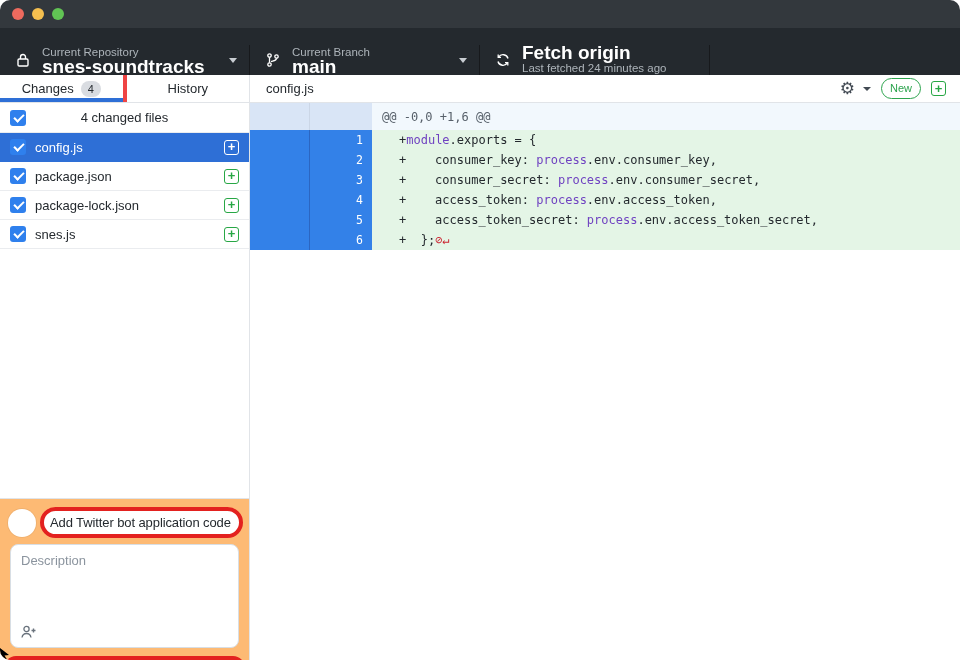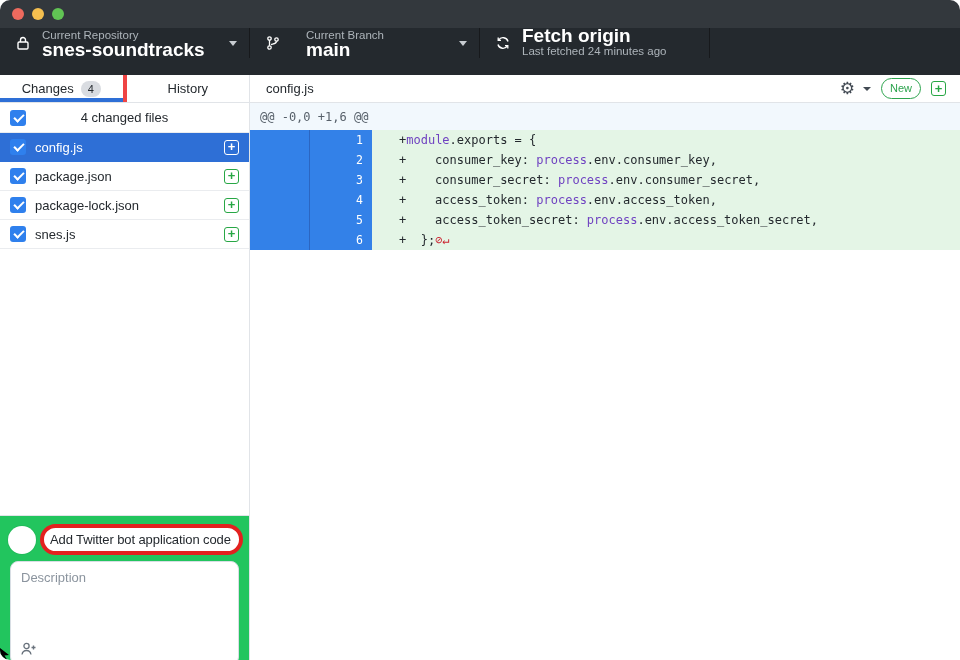--- a/index.html
+++ b/index.html
@@ -11,23 +11,23 @@
   html,body{width:960px;height:660px;background:#fff;font-family:"Liberation Sans",sans-serif;}
   .window{position:relative;width:960px;height:660px;border-radius:10px;overflow:hidden;background:#fff;}
 
   
   .titlebar{height:28px;background:#33383d;display:flex;align-items:center;padding-left:12px;}
   .traffic{display:flex;gap:8px;}
   .light{width:12px;height:12px;border-radius:50%;}
   .light.red{background:#ed6a5e;} .light.yellow{background:#f5bf4f;} .light.green{background:#61c454;}
 
   
-  .toolbar{height:47px;background:#24292e;display:flex;align-items:flex-start;}
+  .toolbar{height:47px;background:#24292e;display:flex;align-items:flex-end;}
   .tb-section{display:flex;align-items:center;padding:0 12px 0 14px;border-right:1px solid #17191c;cursor:pointer;}
-  .tb-section.repo{width:250px;} .tb-section.branch{width:230px;gap:14px;} .tb-section.fetch{width:230px;}
+  .tb-section.repo{width:250px;} .tb-section.branch{width:230px;} .tb-section.fetch{width:230px;}
   .tb-filler{flex:1;}
   .tb-icon{width:18px;height:18px;margin-right:10px;flex:none;display:flex;align-items:center;justify-content:center;}
   .tb-text{flex:1;min-width:0;}
   .tb-label{font-size:11.5px;color:#adb4ba;line-height:14px;}
   .tb-value{font-size:19px;color:#fff;font-weight:bold;line-height:16px;white-space:nowrap;}
   .tb-sub{font-size:11.5px;color:#adb4ba;line-height:14px;}
   .chevron{width:0;height:0;border-left:4.5px solid transparent;border-right:4.5px solid transparent;border-top:5px solid #c8cdd2;margin-left:8px;flex:none;}
 
   
   .content{display:flex;height:585px;}
@@ -48,21 +48,21 @@
   .checkbox{width:16px;height:16px;border-radius:3px;background:var(--checkbox-blue);position:relative;flex:none;cursor:pointer;}
   .checkbox::after{content:"";position:absolute;left:3.5px;top:4px;width:8px;height:4px;border-left:2px solid #fff;border-bottom:2px solid #fff;transform:rotate(-45deg);}
   .file-row{height:29px;display:flex;align-items:center;gap:9px;padding:0 10px;font-size:13px;color:#24292e;border-bottom:1px solid #eaecef;cursor:pointer;}
   .file-row .file-name{flex:1;white-space:nowrap;overflow:hidden;}
   .file-row.selected{background:var(--accent-blue);color:#fff;border-bottom-color:var(--accent-blue);}
   .plus-square{width:15px;height:15px;border:1.5px solid #28a745;border-radius:3px;color:#28a745;display:flex;align-items:center;justify-content:center;flex:none;cursor:pointer;}
   .plus-square::before{content:"+";font-size:13px;font-weight:bold;line-height:1;margin-top:-1px;}
   .file-row.selected .plus-square{border-color:#fff;color:#fff;}
 
   
-  .commit-panel{height:145px;flex:none;border-top:1px solid #e1e4e8;background:#22c55e;padding-top:8px;}
+  .commit-panel{height:162px;flex:none;border-top:1px solid #e1e4e8;background:#fdba74;padding-top:8px;}
   .summary-row{display:flex;align-items:center;padding:0 6px 0 8px;}
   .avatar{width:28px;height:28px;border-radius:50%;background:#fff;box-shadow:0 0 0 1px rgba(27,31,35,.06);flex:none;}
   .annotation{border:4px solid var(--annotation-red);background:#fff;}
   .summary-annotation{flex:1;margin-left:4px;border-radius:16px;height:31px;display:flex;align-items:center;padding:0 6px;overflow:hidden;}
   .summary-input{border:none;outline:none;width:100%;font-family:"Liberation Sans",sans-serif;font-size:13px;letter-spacing:-0.1px;color:#24292e;background:transparent;white-space:nowrap;}
   .desc-wrap{position:relative;margin:6px 10px 0 10px;}
   .desc-box{display:block;width:100%;height:104px;border:1px solid #d8dee4;border-radius:8px;background:#fff;resize:none;outline:none;padding:8px 10px;font-family:"Liberation Sans",sans-serif;font-size:13px;color:#24292e;}
   .desc-box::placeholder{color:#8b949e;}
   .coauthor-icon{position:absolute;left:10px;bottom:8px;width:18px;height:16px;}
   .commit-annotation{margin:8px 4px 0 4px;border-radius:12px;padding:2px;}
@@ -73,21 +73,21 @@
   .main-header{height:28px;flex:none;display:flex;align-items:center;border-bottom:1px solid #e1e4e8;padding:0 14px 0 16px;}
   .file-tab{font-size:13px;color:#24292e;flex:1;}
   .header-icons{display:flex;align-items:center;gap:8px;}
   .gear{font-size:17px;color:#424a53;line-height:1;cursor:pointer;}
   .gear-chevron{width:0;height:0;border-left:4px solid transparent;border-right:4px solid transparent;border-top:4.5px solid #424a53;cursor:pointer;}
   .new-badge{border:1px solid var(--badge-green);color:var(--badge-green);font-size:11px;line-height:15px;padding:2px 8px;border-radius:999px;margin-left:2px;}
   .plus-square.header-plus{margin-left:2px;}
 
   
   .diff{font-family:"DejaVu Sans Mono","Liberation Mono",monospace;font-size:12px;}
-  .hunk-row{display:flex;height:27px;flex-direction:column;}
+  .hunk-row{display:flex;height:27px;}
   .hunk-row .gut{background:#d9e5f6;}
   .gut{width:60px;flex:none;}
   .gut.g2{width:62px;text-align:right;padding-right:9px;}
   .hunk-row .gut.g1{border-right:1px solid rgba(27,31,35,.07);}
   .hunk-content{flex:1;background:#f2f8fd;color:#57606a;display:flex;align-items:center;padding-left:10px;white-space:pre;}
   .diff-line{display:flex;height:20px;line-height:20px;}
   .diff-line .gut{background:var(--gutter-blue);color:#fff;font-size:11.5px;cursor:pointer;}
   .diff-line .gut.g1{border-right:1px solid #2b66c2;}
   .diff-line .code{flex:1;background:var(--added-line-bg);color:#24292e;padding-left:27px;white-space:pre;}
   .seg-kw{color:var(--keyword-purple);}

